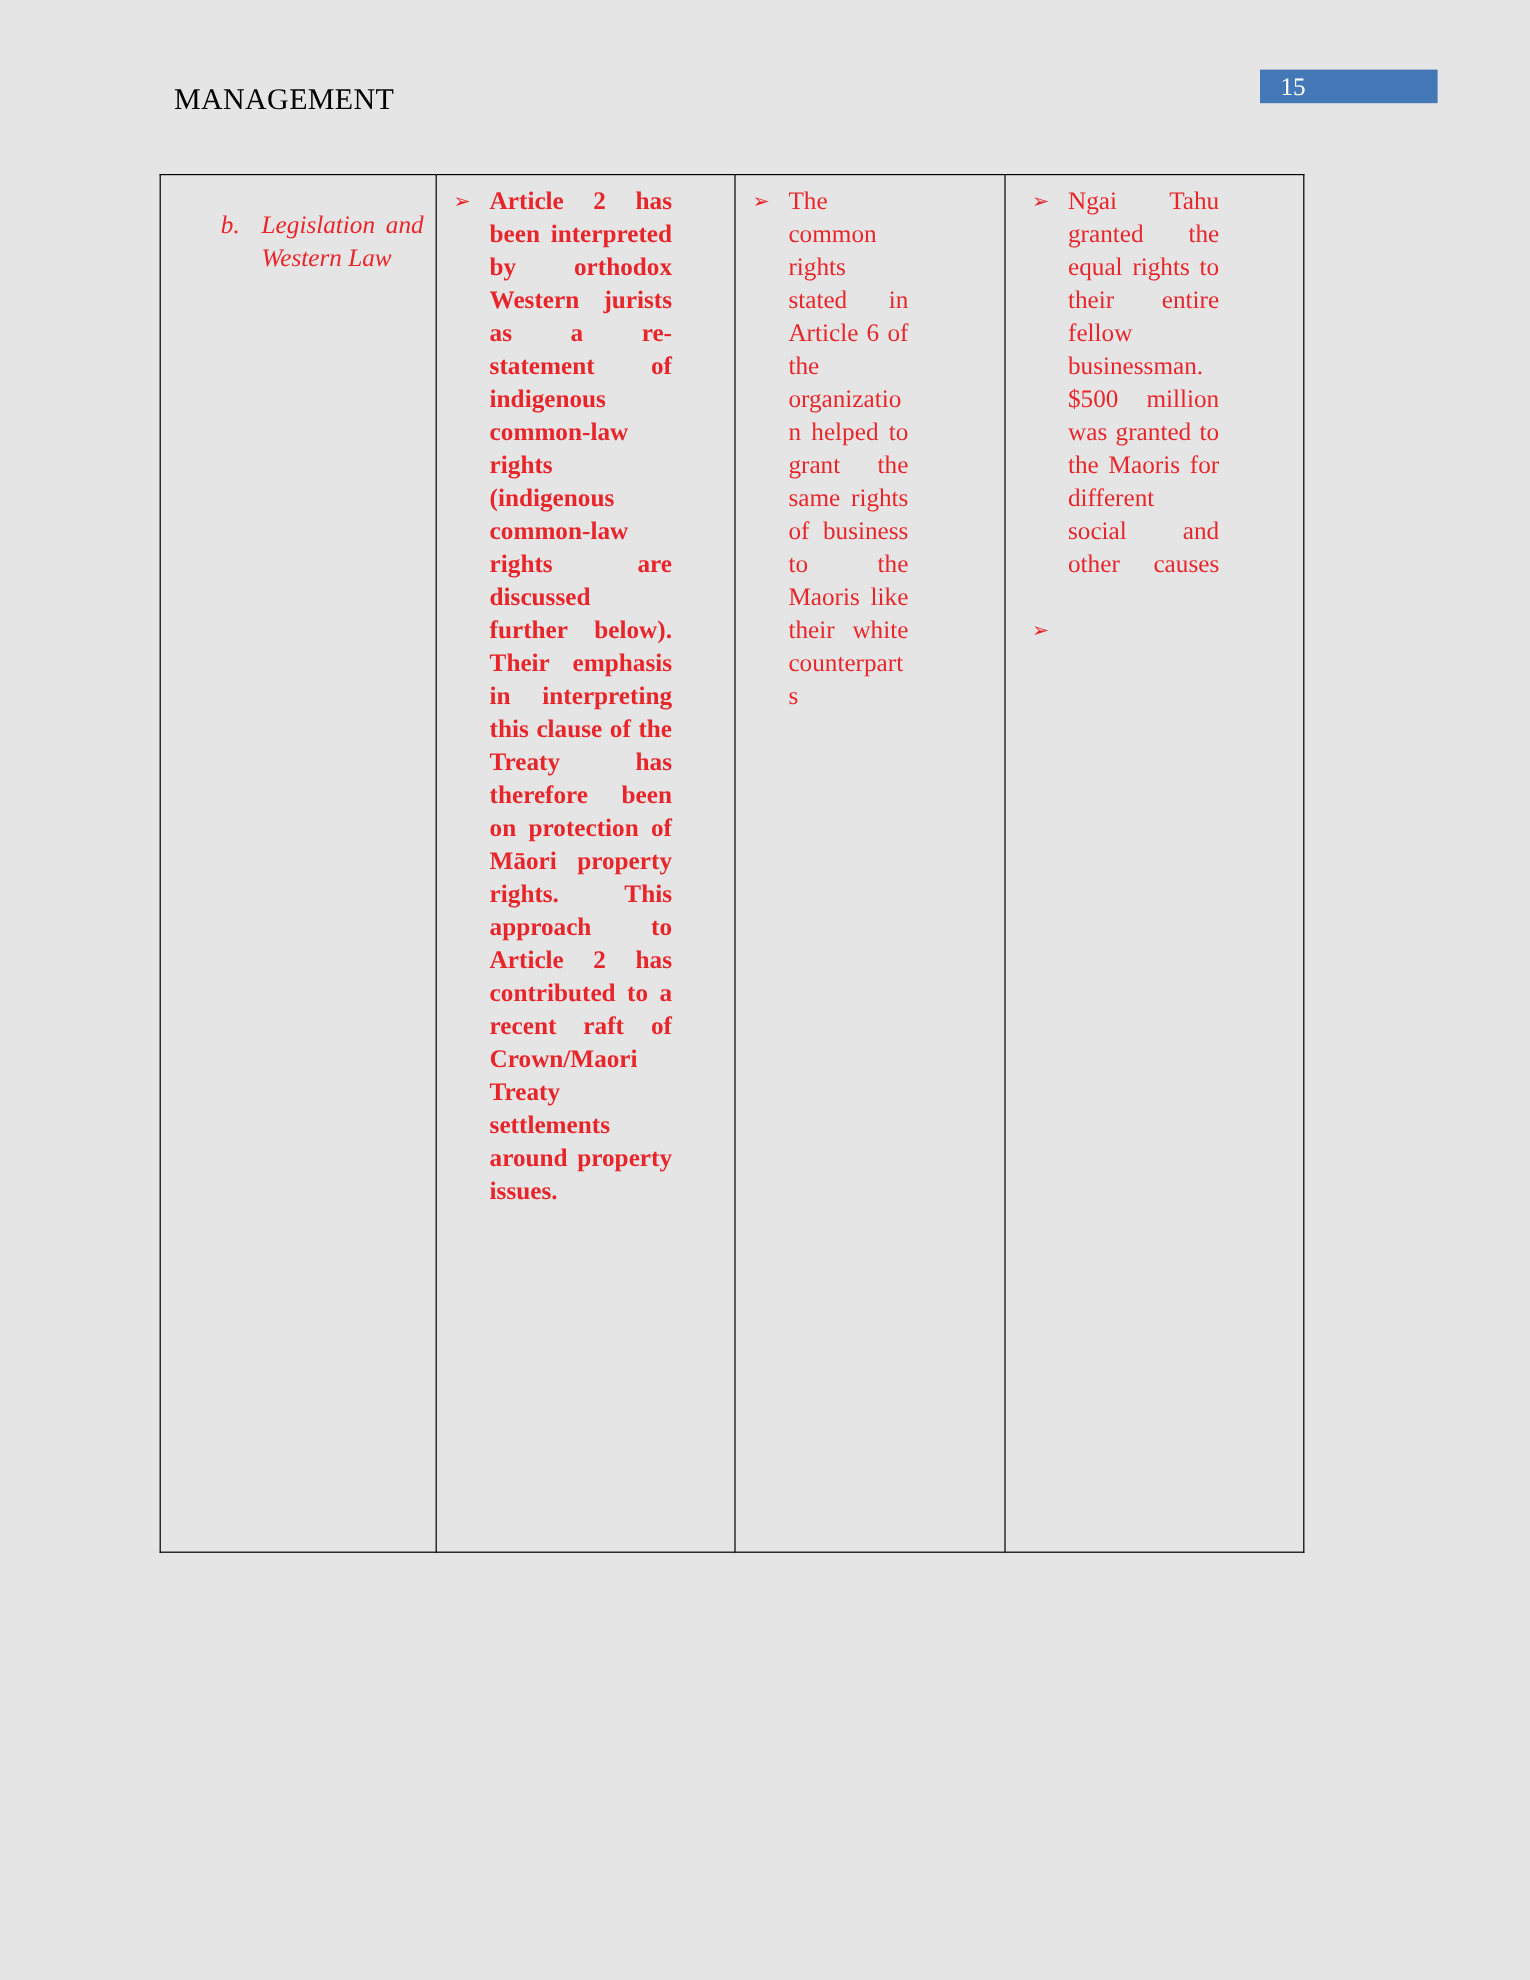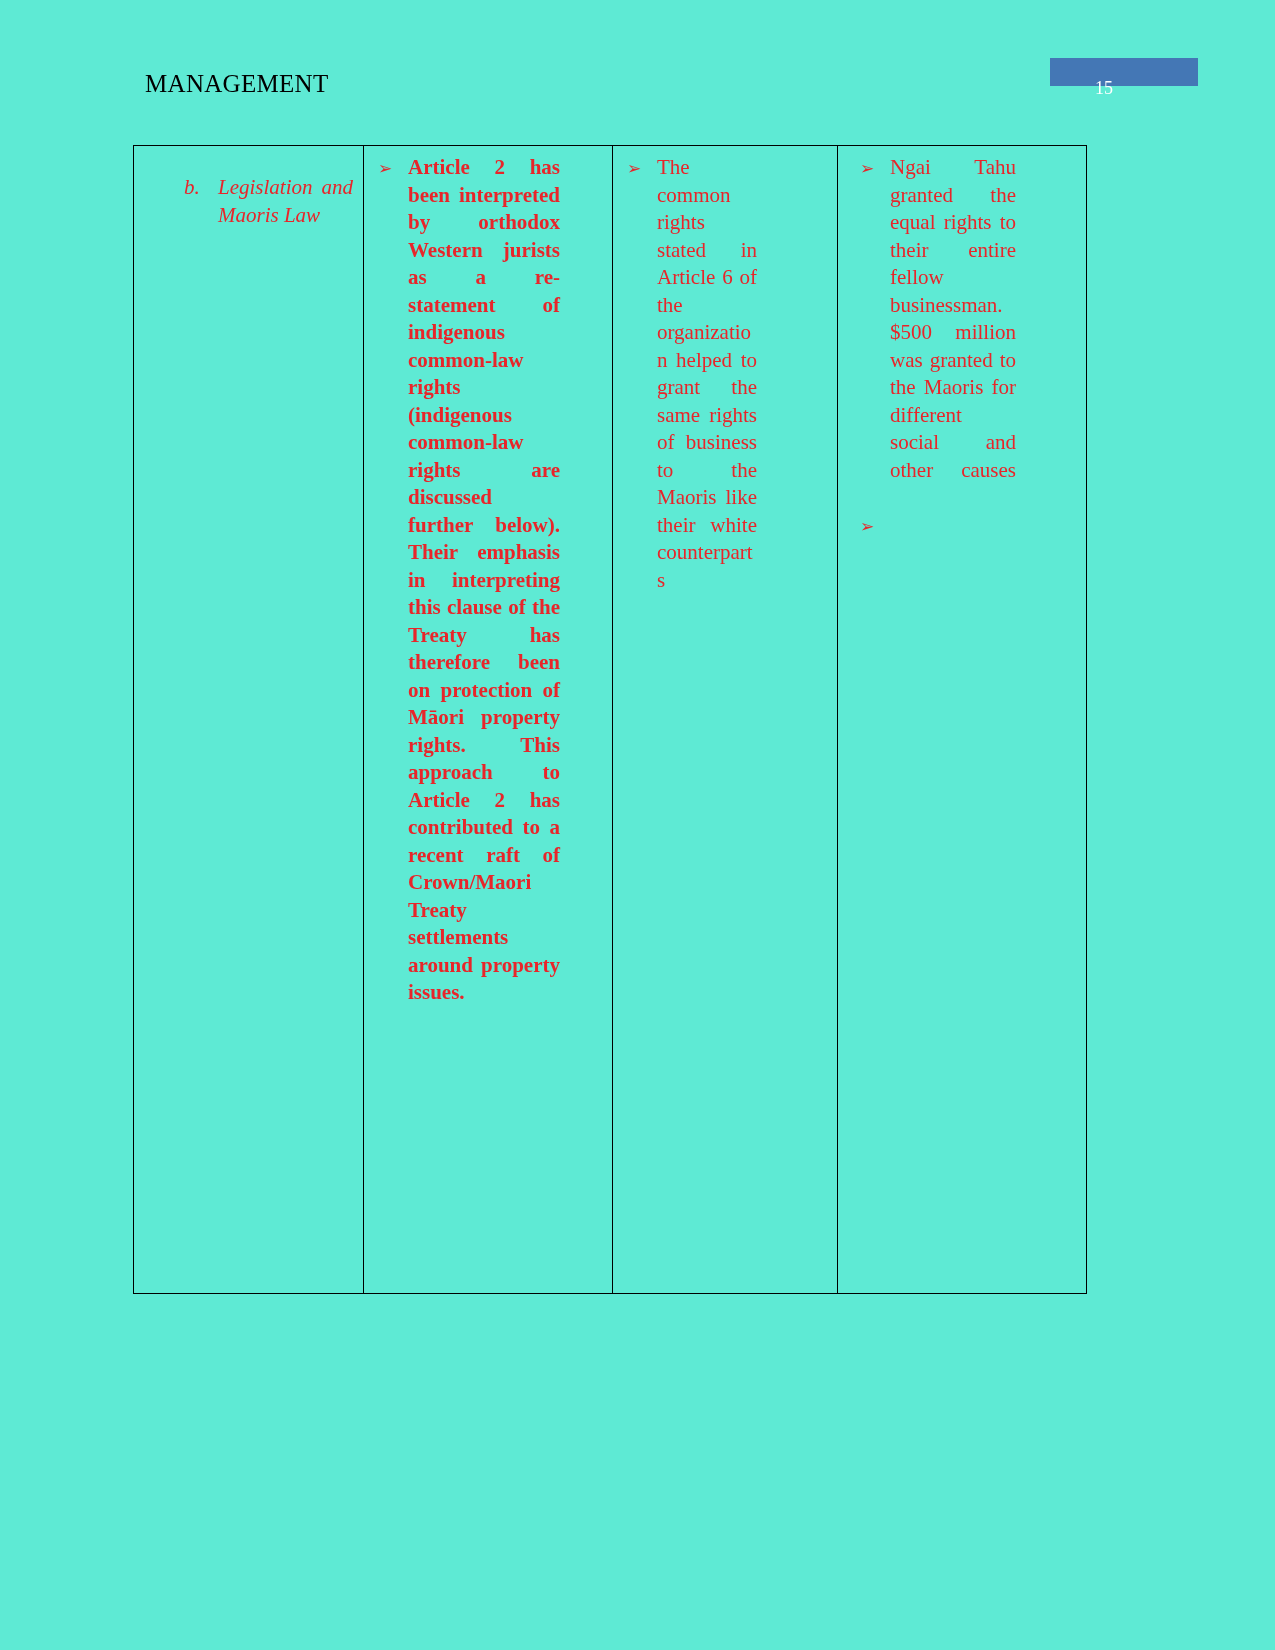--- a/index.html
+++ b/index.html
@@ -10,21 +10,21 @@
   body {
     width: 1275px;
     height: 1650px;
     font-family: "Liberation Serif", "DejaVu Serif", serif;
     position: relative;
     overflow: hidden;
   }
   .page {
     position: absolute;
     inset: 0;
-    background: #5eead4;
+    background: #e5e5e5;
     padding-left: 40px;
   }
 
   
   .header {
     position: absolute;
     left: 0;
     top: 0;
     width: 1275px;
     height: 130px;
@@ -42,25 +42,24 @@
     position: absolute;
     left: 1050px;
     top: 58px;
     width: 148px;
     height: 28px;
     background: #4477b5;
   }
   .page-badge span {
     position: absolute;
     left: 17px;
-    top: 17px;
-    font-size: 18px;
+    top: 1px;
+    font-size: 21px;
     color: #ffffff;
     line-height: 27px;
-    margin-left: 28px;
   }
 
   
   .tbl {
     position: absolute;
     left: 133px;
     top: 145px;
     width: 949px;
     border-collapse: collapse;
     table-layout: fixed;
@@ -160,21 +159,21 @@
   </div>
 
   <table class="tbl">
     <tbody>
       <tr>
 
         <td class="c1">
           <div class="cell-inner">
             <div class="heading-item">
               <span class="marker">b.</span>
-              <span class="txt">Legislation and Maoris Law</span>
+              <span class="txt">Legislation and Western Law</span>
             </div>
           </div>
         </td>
 
         <td class="c2">
           <div class="cell-inner">
             <div class="bullet-row">
               <span class="arrow">➢</span>
               <span class="body">Article 2 has been interpreted by orthodox Western jurists as a re-statement of indigenous common-law rights (indigenous common-law rights are discussed further below). Their emphasis in interpreting this clause of the Treaty has therefore been on protection of Māori property rights. This approach to Article 2 has contributed to a recent raft of Crown/Maori Treaty settlements around property issues.</span>
             </div>

